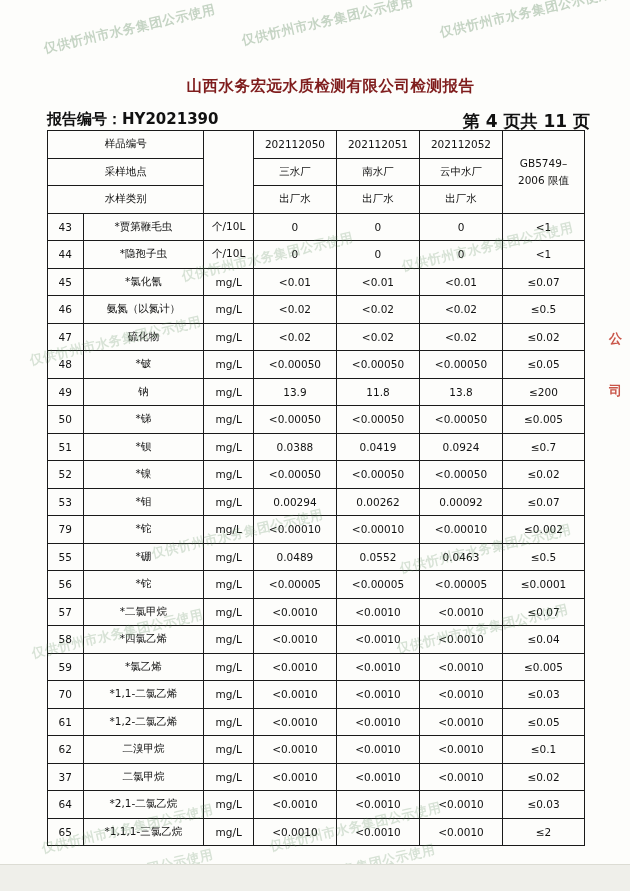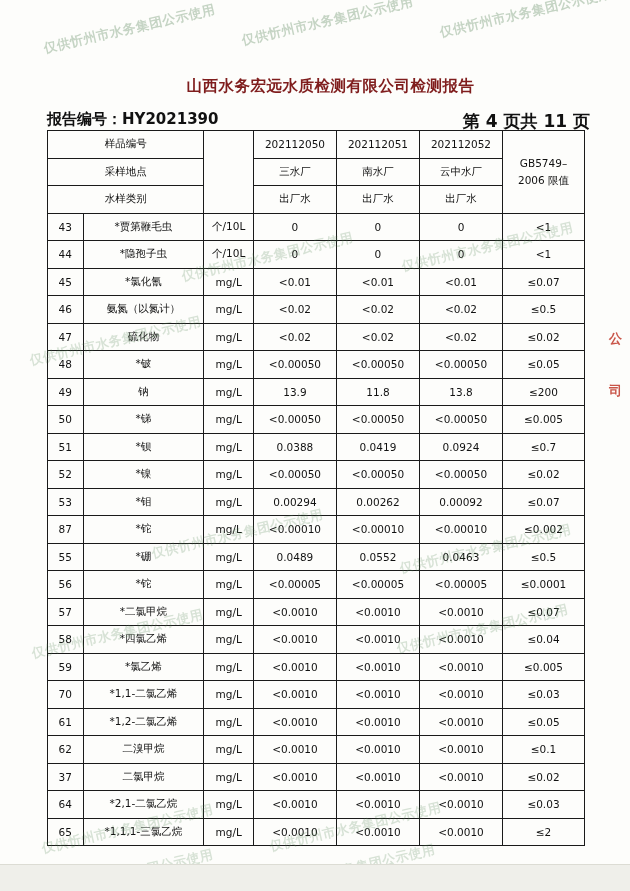--- a/index.html
+++ b/index.html
@@ -255,21 +255,21 @@
         <tr>
           <td>53</td>
           <td class="name">*钼</td>
           <td class="unit">mg/L</td>
           <td>0.00294</td>
           <td>0.00262</td>
           <td>0.00092</td>
           <td>≤0.07</td>
         </tr>
         <tr>
-          <td>87</td>
+          <td>79</td>
           <td class="name">*铊</td>
           <td class="unit">mg/L</td>
           <td>&lt;0.00010</td>
           <td>&lt;0.00010</td>
           <td>&lt;0.00010</td>
           <td>≤0.002</td>
         </tr>
         <tr>
           <td>55</td>
           <td class="name">*硼</td>

